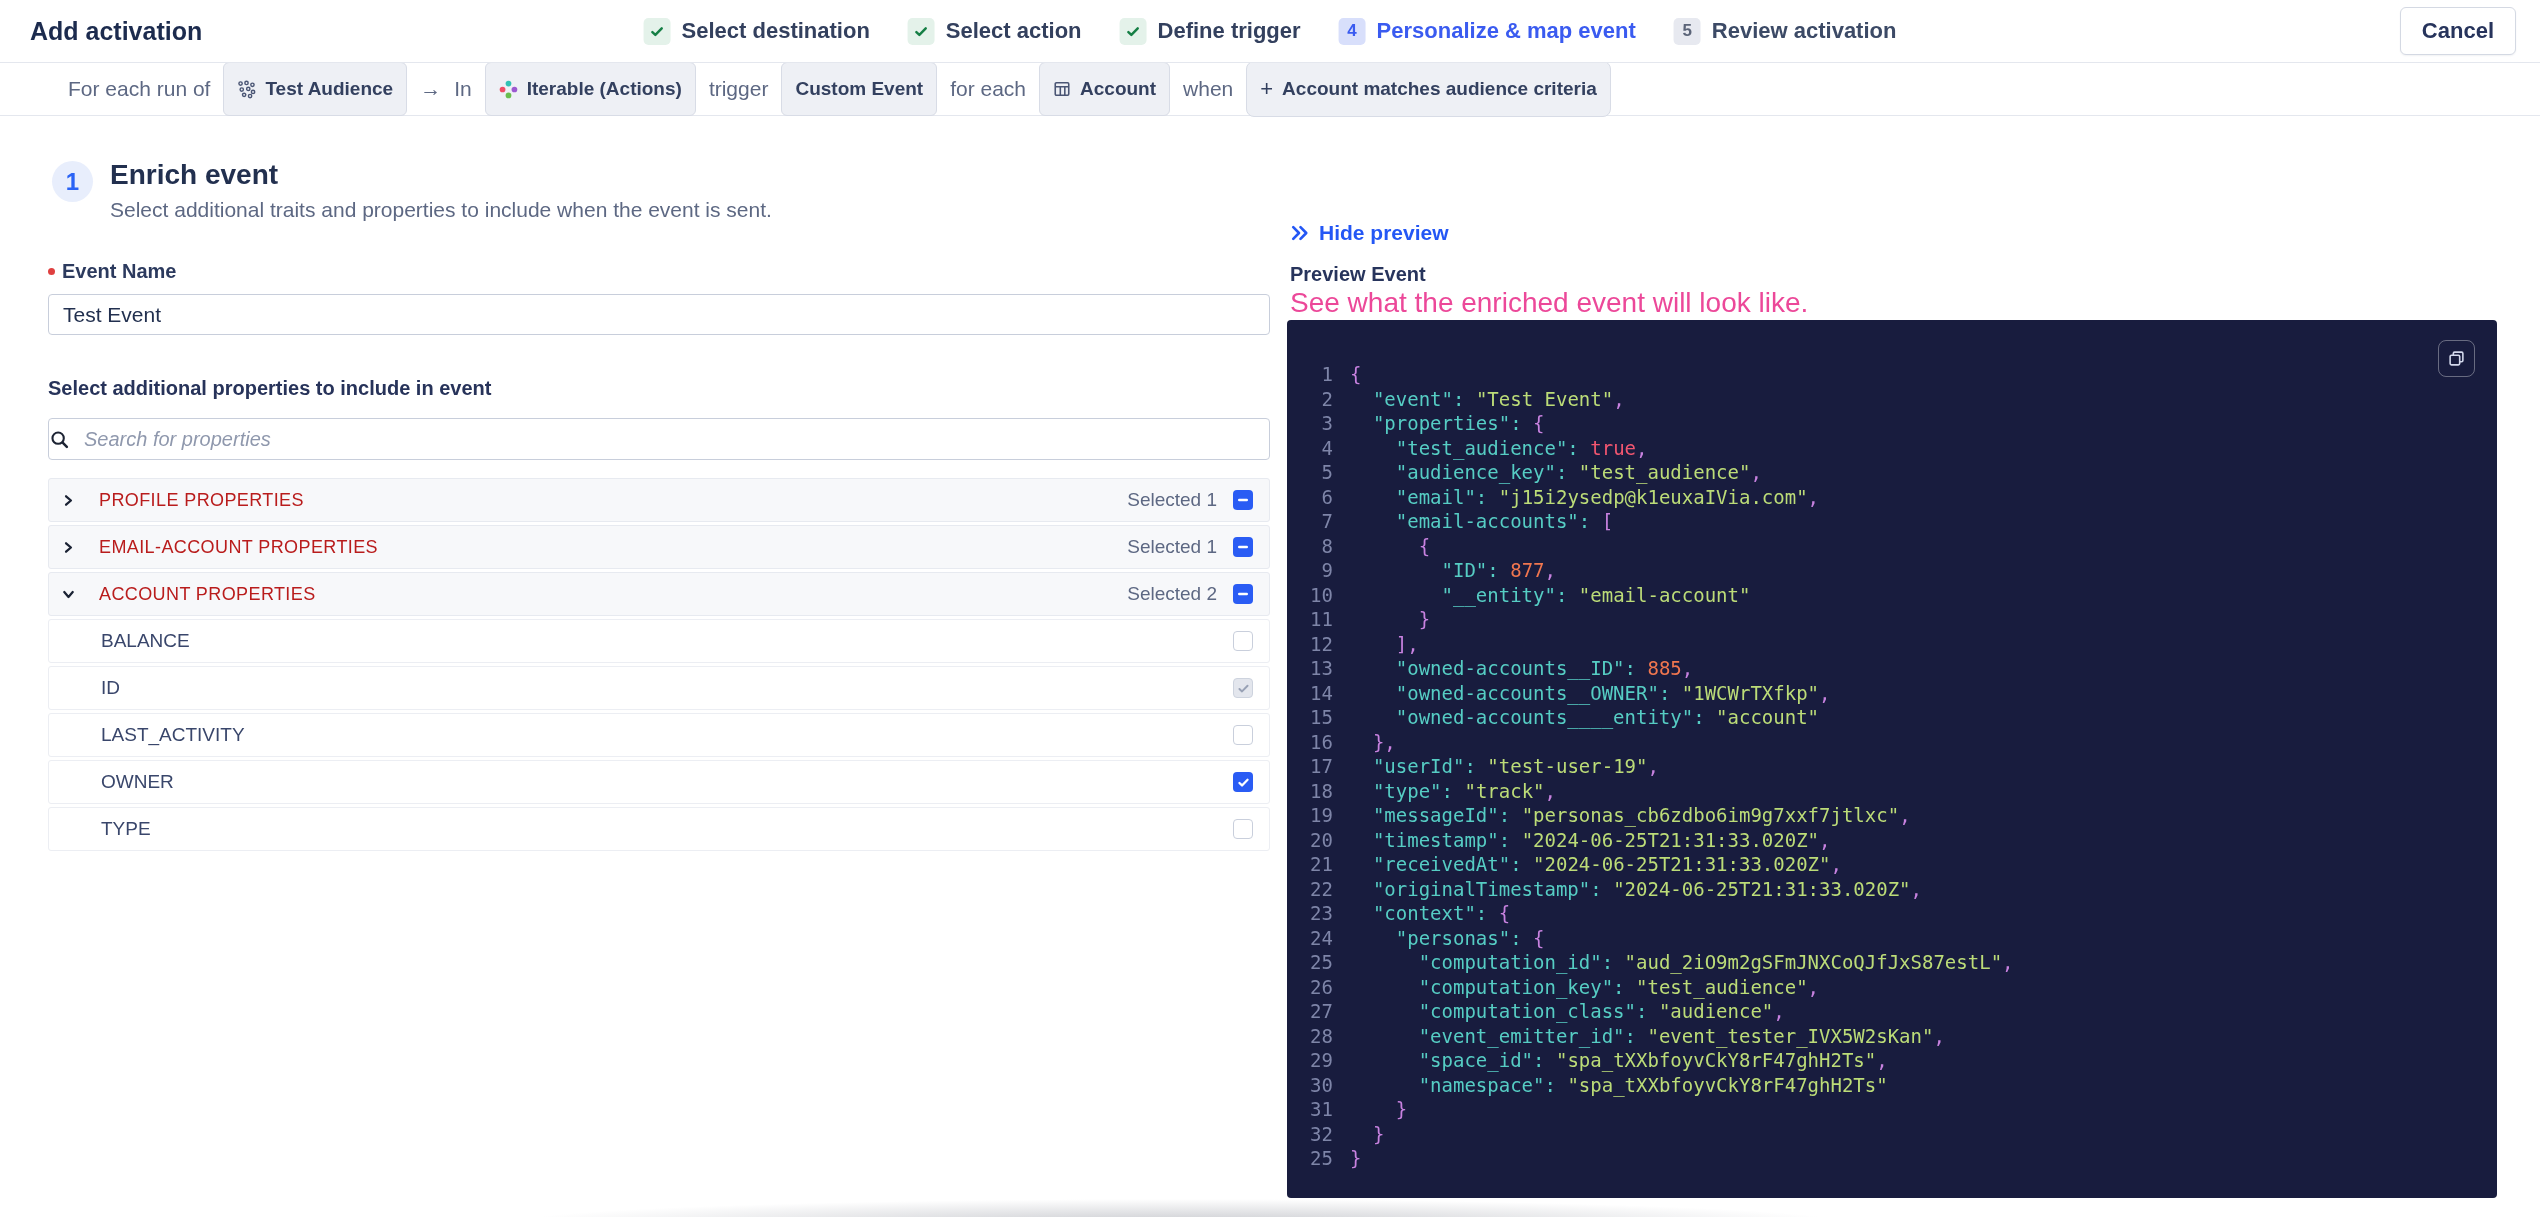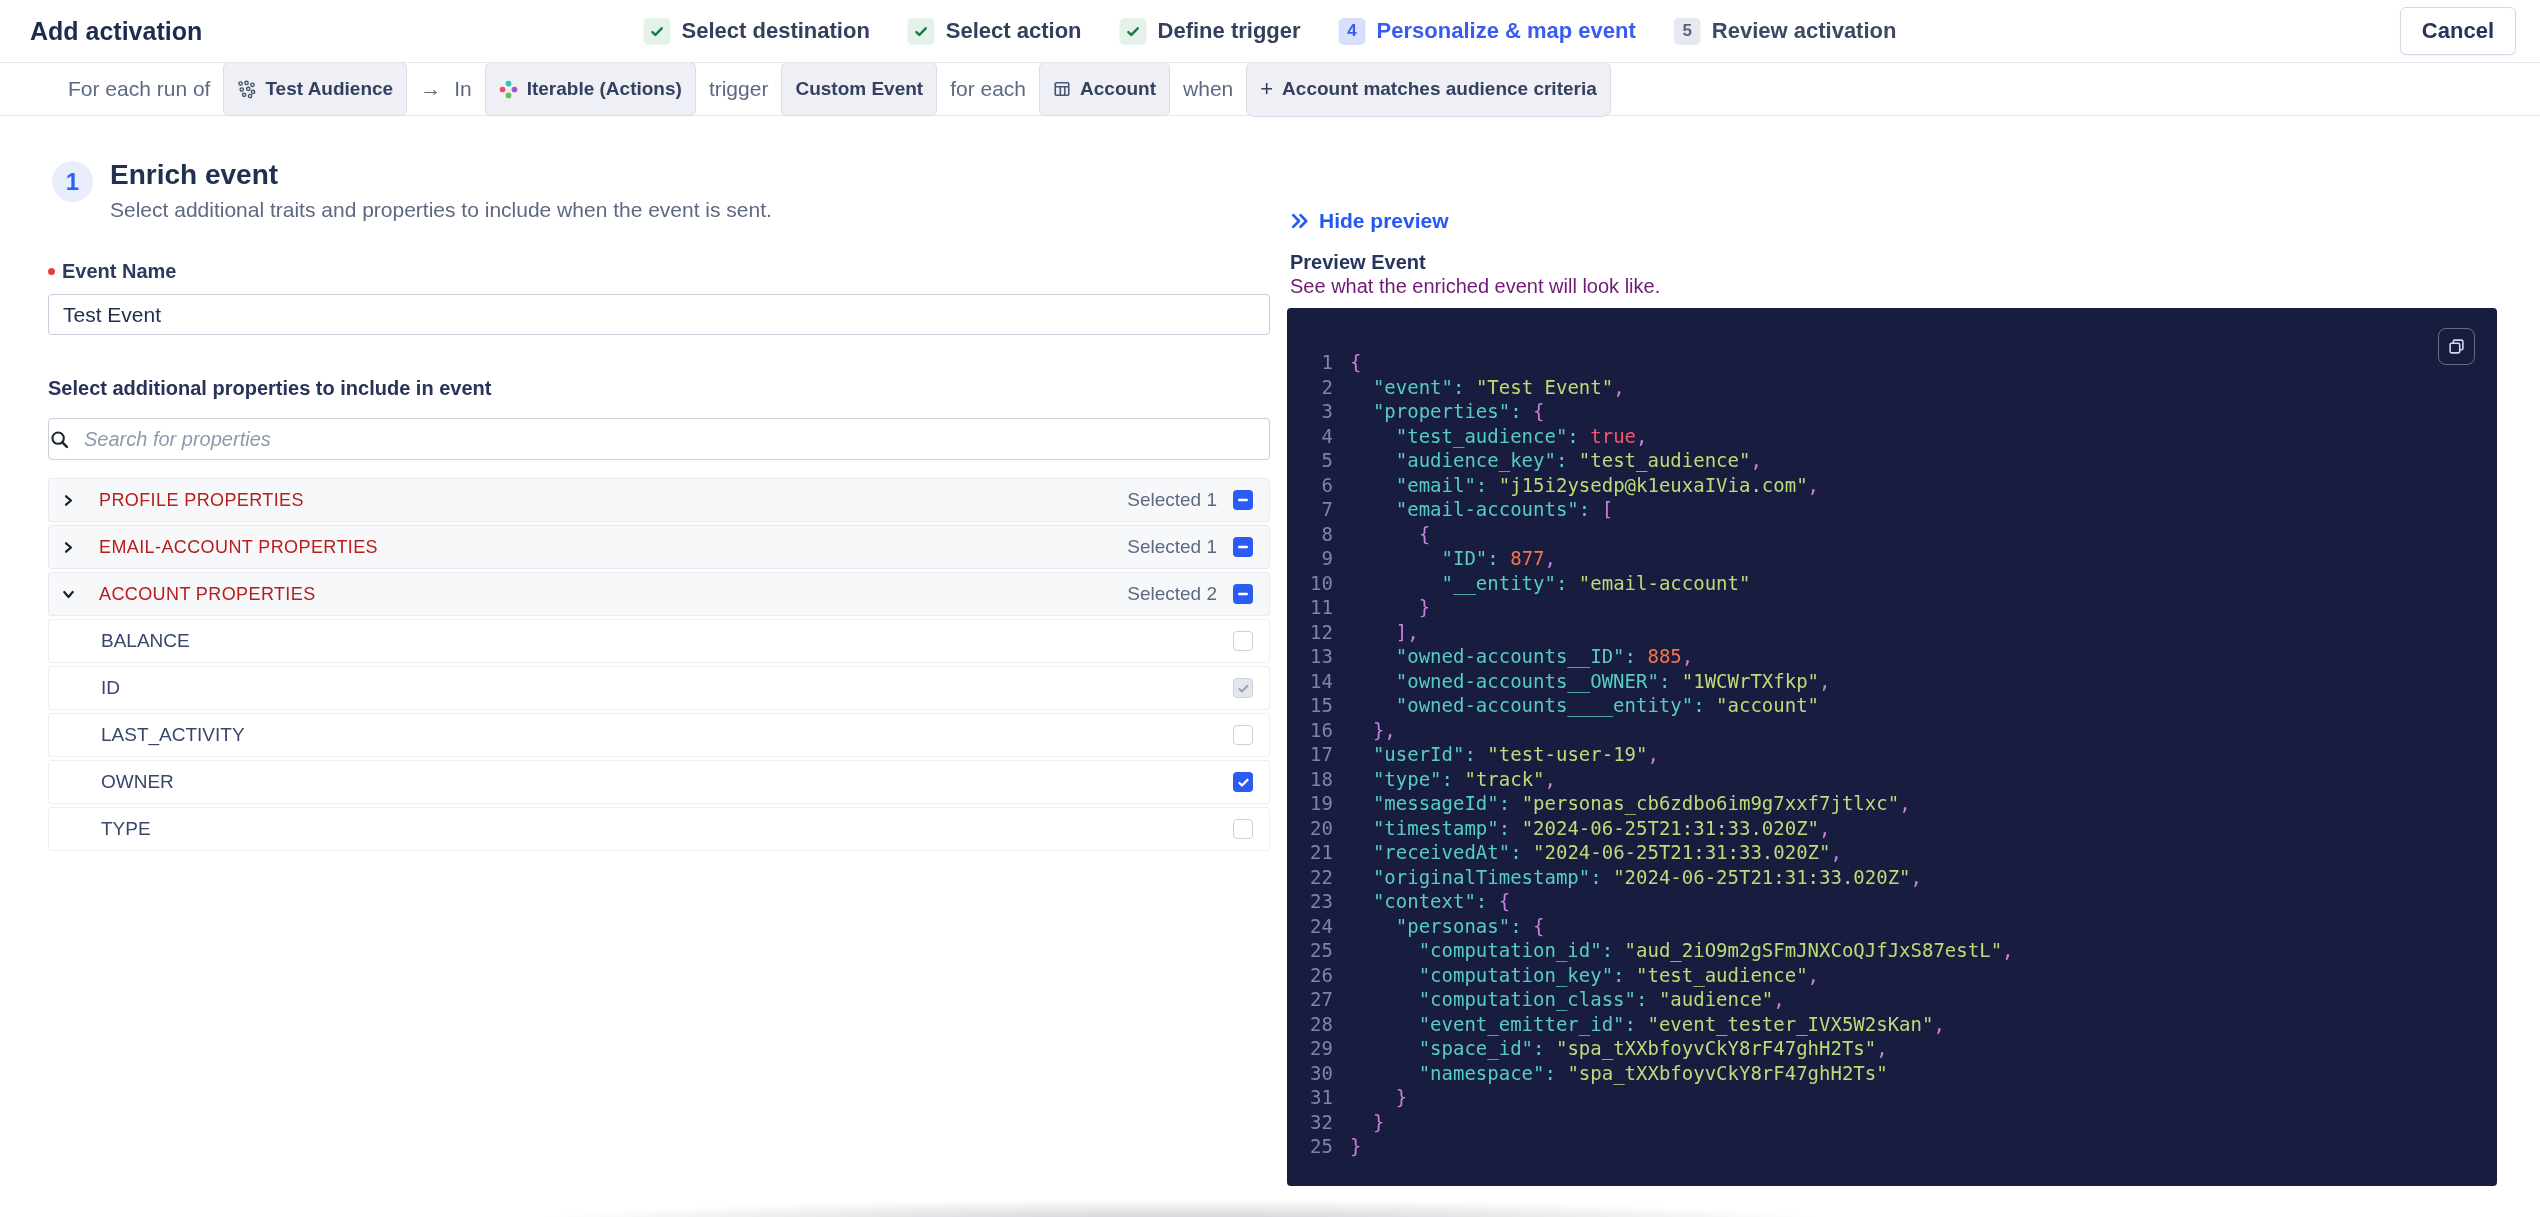--- a/index.html
+++ b/index.html
@@ -86,27 +86,27 @@
   .prop-name{font-size:19px;color:#39466b;}
   .prop-row .cbx{margin-left:auto;}
   .cbx{
     width:20px;height:20px;border-radius:4px;display:inline-flex;align-items:center;justify-content:center;
     box-sizing:border-box;flex:none;cursor:pointer;
   }
   .cbx-ind,.cbx-checked{background:#2a5cf4;}
   .cbx-unchecked{background:#fff;border:1px solid #c9cfdc;}
   .cbx-disabled{background:#e3e6ed;border:1px solid #cdd3de;}
   
-  .right-col{position:absolute;left:1287px;top:103px;width:1210px;height:1100px;}
+  .right-col{position:absolute;left:1287px;top:115px;width:1210px;height:1100px;}
   .hide-preview{
     position:absolute;left:3px;top:106px;display:flex;align-items:center;gap:9px;
     color:#2457f5;font-size:21px;font-weight:700;cursor:pointer;text-decoration:none;
   }
   .preview-title{position:absolute;left:3px;top:148px;font-size:20px;font-weight:700;color:#27345c;}
-  .preview-desc{position:absolute;left:3px;top:172px;font-size:20px;color:#701a75;}
+  .preview-desc{position:absolute;left:3px;top:172px;font-size:28px;color:#ec4899;}
   .code-panel{
     position:absolute;left:0;top:205px;width:1210px;height:878px;background:#181c3e;border-radius:4px;
     box-sizing:border-box;padding:42px 18px 20px 0;overflow:hidden;
   }
   .copy-btn{
     position:absolute;top:20px;right:22px;width:37px;height:37px;border-radius:8px;
     border:1px solid rgba(255,255,255,.35);background:transparent;display:flex;align-items:center;
     justify-content:center;cursor:pointer;padding:0;
   }
   .code-lines{font-family:"DejaVu Sans Mono",monospace;font-size:19px;line-height:24.5px;}

